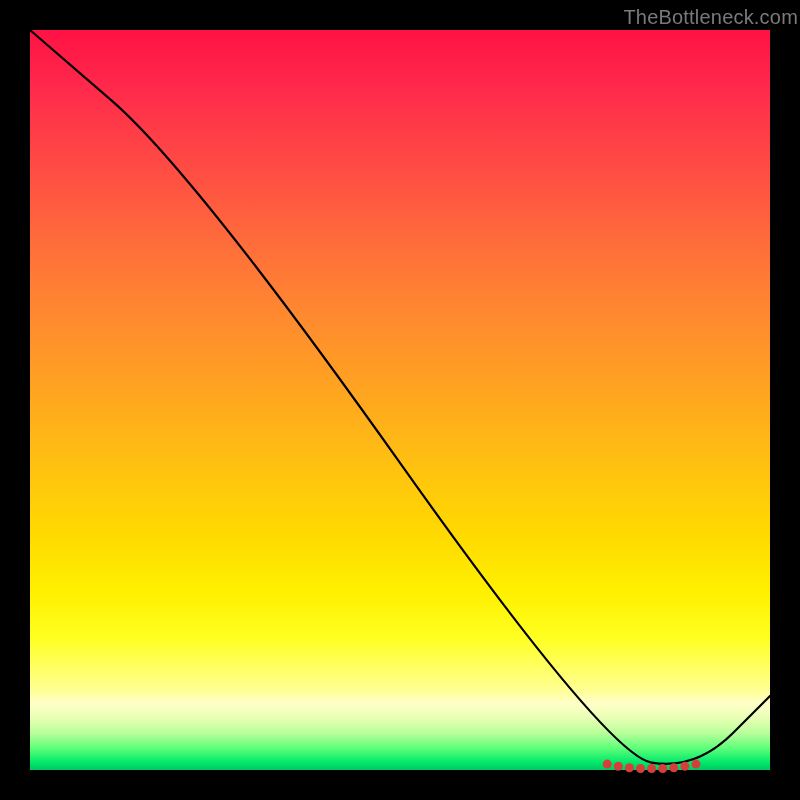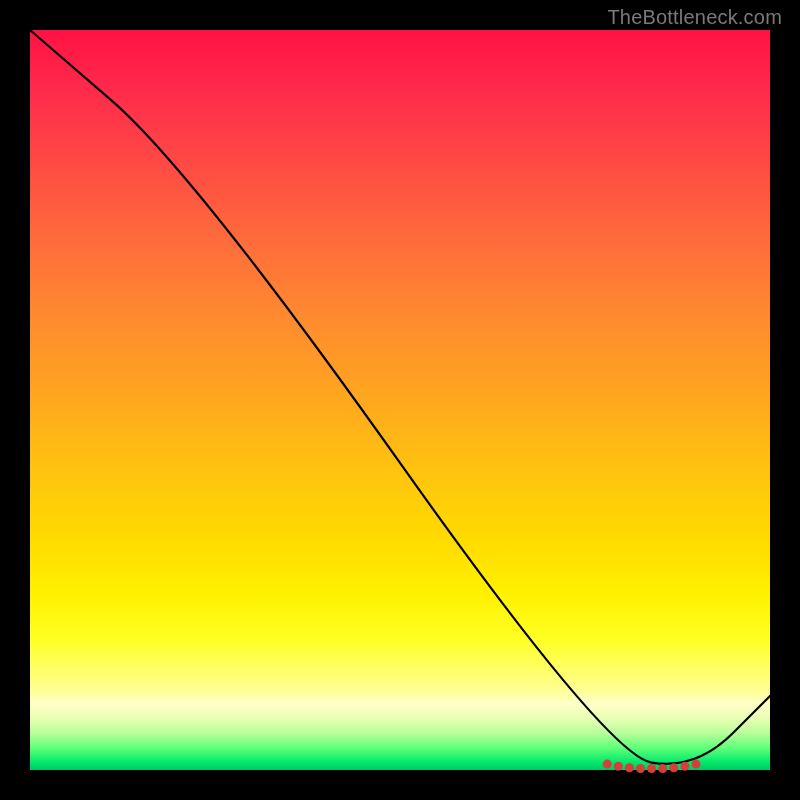--- a/index.html
+++ b/index.html
@@ -29,21 +29,21 @@
       #e8ffb4 93%,
       #b8ff9a 95%,
       #60ff7a 97%,
       #00e86a 99%,
       #00c860 100%
     );
   }
   .watermark {
     position: absolute;
     top: 6px;
-    right: 18px;
+    right: 2px;
     font-family: Arial, Helvetica, sans-serif;
     font-size: 20px;
     color: #7a7a7a;
     letter-spacing: 0.2px;
     user-select: none;
   }
   svg.curve {
     position: absolute;
     left: 30px;
     top: 30px;

